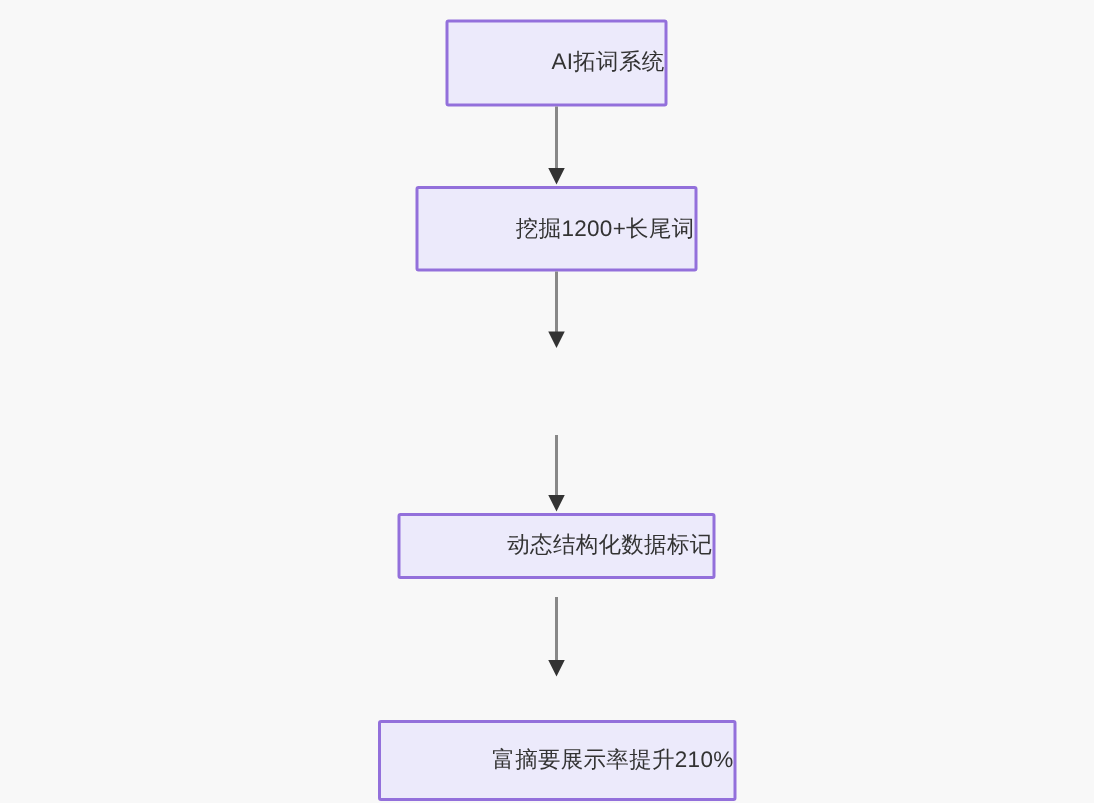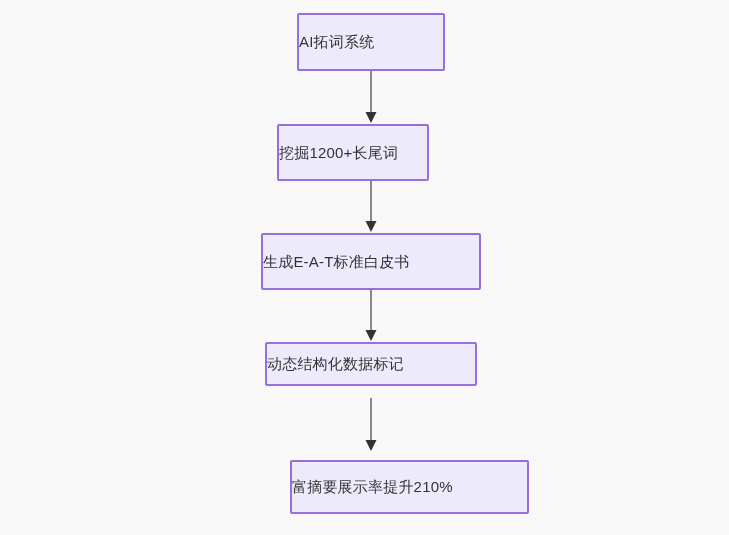--- a/index.html
+++ b/index.html
@@ -20,21 +20,21 @@
     background: #f8f8f8;
   }
   .node {
     position: absolute;
     box-sizing: border-box;
     background: #ECEAFB;
     border: 2px solid #9370DB;
     border-radius: 2px;
     display: flex;
     align-items: center;
-    justify-content: flex-start;
+    justify-content: flex-end;
     color: #333333;
     font-size: 15px;
     line-height: 1.2;
     letter-spacing: 0.2px;
     white-space: nowrap;
     user-select: none;
   }
   .node-label {
     display: block;
     text-align: center;
@@ -43,24 +43,24 @@
     position: absolute;
     width: 24px;
     pointer-events: none;
   }
   .connector svg {
     display: block;
     overflow: visible;
   }
   
   #node-0 { left: 297px; top: 13px;  width: 148px; height: 58px; }
-  #node-1 { left: 277px; top: 124px; width: 152px; height: 57px; }
+  #node-1 { left: 277px; top: 124px; width: 188px; height: 57px; }
   #node-2 { left: 261px; top: 233px; width: 220px; height: 57px; }
   #node-3 { left: 265px; top: 342px; width: 212px; height: 44px; }
-  #node-4 { left: 252px; top: 460px; width: 239px; height: 54px; margin-left: 38px; }
+  #node-4 { left: 252px; top: 480px; width: 239px; height: 54px; }
   
   #edge-0 { left: 359px; top: 71px;  height: 53px; }
   #edge-1 { left: 359px; top: 181px; height: 52px; }
   #edge-2 { left: 359px; top: 290px; height: 52px; }
   #edge-3 { left: 359px; top: 398px; height: 54px; }
 </style>
 </head>
 <body>
 
 <div id="flowchart-canvas">
@@ -80,23 +80,20 @@
     <span class="node-label">挖掘1200+长尾词</span>
   </div>
 
   <div class="connector" id="edge-1">
     <svg width="24" height="52" viewBox="0 0 24 52">
       <line x1="12" y1="0" x2="12" y2="42" stroke="#888888" stroke-width="2"></line>
       <polygon points="12,51 6.5,40 17.5,40" fill="#333333"></polygon>
     </svg>
   </div>
 
-  <div class="node" id="node-2">
-    <span class="node-label">生成E-A-T标准白皮书</span>
-  </div>
 
   <div class="connector" id="edge-2">
     <svg width="24" height="52" viewBox="0 0 24 52">
       <line x1="12" y1="0" x2="12" y2="42" stroke="#888888" stroke-width="2"></line>
       <polygon points="12,51 6.5,40 17.5,40" fill="#333333"></polygon>
     </svg>
   </div>
 
   <div class="node" id="node-3">
     <span class="node-label">动态结构化数据标记</span>

